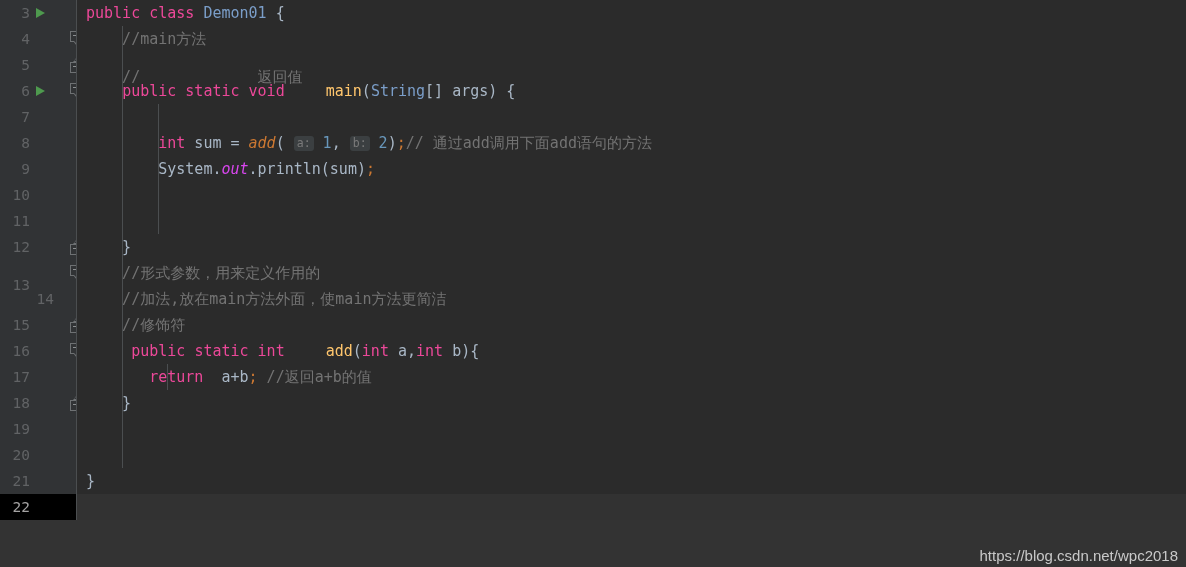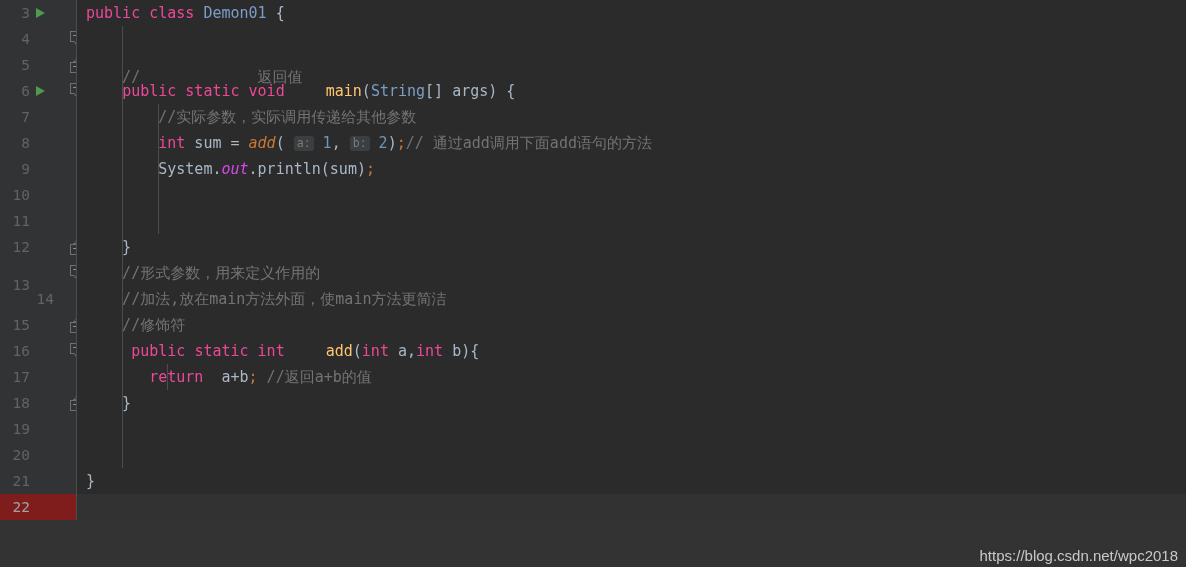--- a/index.html
+++ b/index.html
@@ -53,21 +53,21 @@
     line-height: 26px;
     font-size: 14.5px;
     color: #616365;
     text-align: right;
     white-space: pre;
   }
   .gline.current .num {
     color: #a4a3a3;
   }
   .gline.current {
-    background: #7f1d1d;
+    background: #000000;
   }
 
   
   .run-arrow {
     position: absolute;
     left: 36px;
     top: 8px;
     width: 0;
     height: 0;
     border-left: 9px solid #4e9a4e;
@@ -360,23 +360,23 @@
   <div id="gutter-border"></div>
   <div id="fold-spine">
       <div class="fold-rail" style="top: 39px; height: 26px;"></div>
       <div class="fold-rail" style="top: 91px; height: 156px;"></div>
       <div class="fold-rail" style="top: 273px; height: 52px;"></div>
       <div class="fold-rail" style="top: 351px; height: 52px;"></div>
     </div>
 
   <div id="code-area">
       <div class="cline" style="top: 0px;"><span class="code-txt"><span class="kw">public</span><span class="plain"> </span><span class="kw">class</span><span class="plain"> </span><span class="type">Demon01</span><span class="punc"> {</span></span></div>
+      <div class="cline" style="top: 26px;"><span class="code-txt"><span class="cmt">    //main方法</span></span></div>
       <div class="cline" style="top: 64px;"><span class="code-txt"><span class="cmt">    //             返回值</span></span></div>
       <div class="cline" style="top: 78px;"><span class="code-txt"><span class="plain">    </span><span class="kw">public</span><span class="plain"> </span><span class="kw">static</span><span class="plain"> </span><span class="kw">void</span><span class="plain"> </span><span class="mth">main</span><span class="punc">(</span><span class="type">String</span><span class="punc">[] args) {</span></span></div>
-      <div class="cline" style="top: 104px;"><span class="code-txt"><span class="cmt">        //实际参数，实际调用传递给其他参数</span></span></div>
       <div class="cline" style="top: 130px;"><span class="code-txt"><span class="plain">        </span><span class="kw">int</span><span class="plain"> sum = </span><span class="mcall">add</span><span class="punc">( </span><span class="hint">a:</span><span class="plain"> </span><span class="num">1</span><span class="punc">, </span><span class="hint">b:</span><span class="plain"> </span><span class="num">2</span><span class="punc">)</span><span class="semi">;</span><span class="cmt">// 通过add调用下面add语句的方法</span></span></div>
       <div class="cline" style="top: 156px;"><span class="code-txt"><span class="plain">        System.</span><span class="field">out</span><span class="plain">.println(sum)</span><span class="semi">;</span></span></div>
       <div class="cline" style="top: 182px;"><span class="code-txt"></span></div>
       <div class="cline" style="top: 208px;"><span class="code-txt"></span></div>
       <div class="cline" style="top: 234px;"><span class="code-txt"><span class="punc">    }</span></span></div>
       <div class="cline" style="top: 260px;"><span class="code-txt"><span class="cmt">    //形式参数，用来定义作用的</span></span></div>
       <div class="cline" style="top: 286px;"><span class="code-txt"><span class="cmt">    //加法,放在main方法外面，使main方法更简洁</span></span></div>
       <div class="cline" style="top: 312px;"><span class="code-txt"><span class="cmt">    //修饰符</span></span></div>
       <div class="cline" style="top: 338px;"><span class="code-txt"><span class="plain">     </span><span class="kw">public</span><span class="plain"> </span><span class="kw">static</span><span class="plain"> </span><span class="kw">int</span><span class="plain"> </span><span class="mth">add</span><span class="punc">(</span><span class="kw">int</span><span class="plain"> a,</span><span class="kw">int</span><span class="plain"> b){</span></span></div>
       <div class="cline" style="top: 364px;"><span class="code-txt"><span class="plain">       </span><span class="kw">return</span><span class="plain">  a+b</span><span class="semi">;</span><span class="cmt"> //返回a+b的值</span></span></div>

